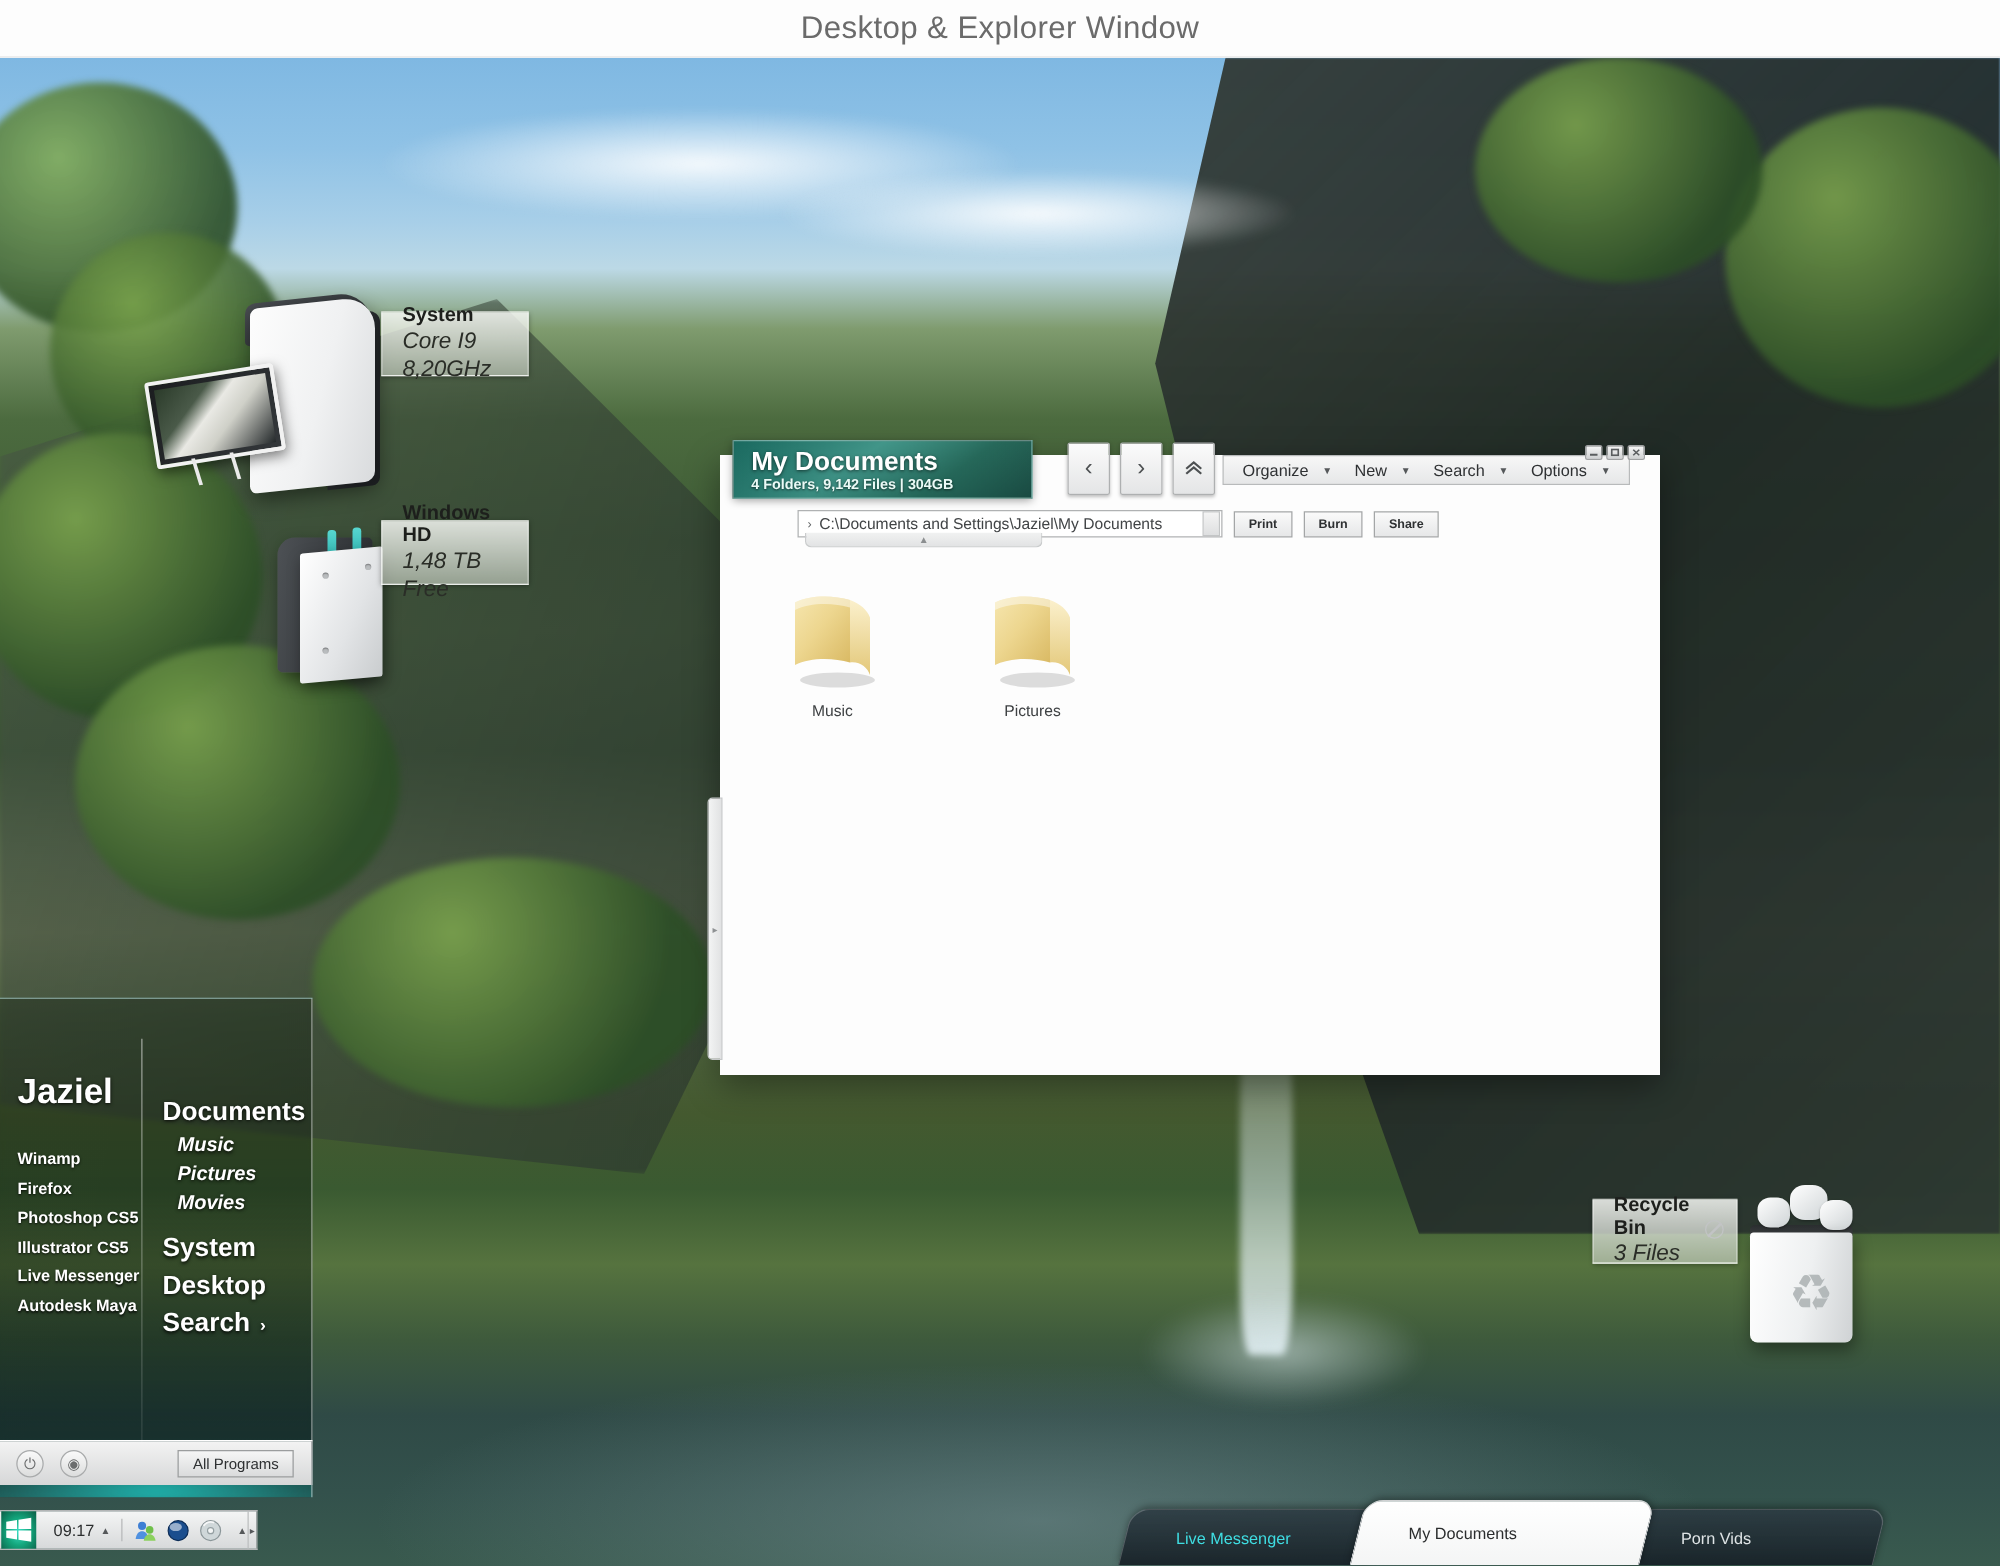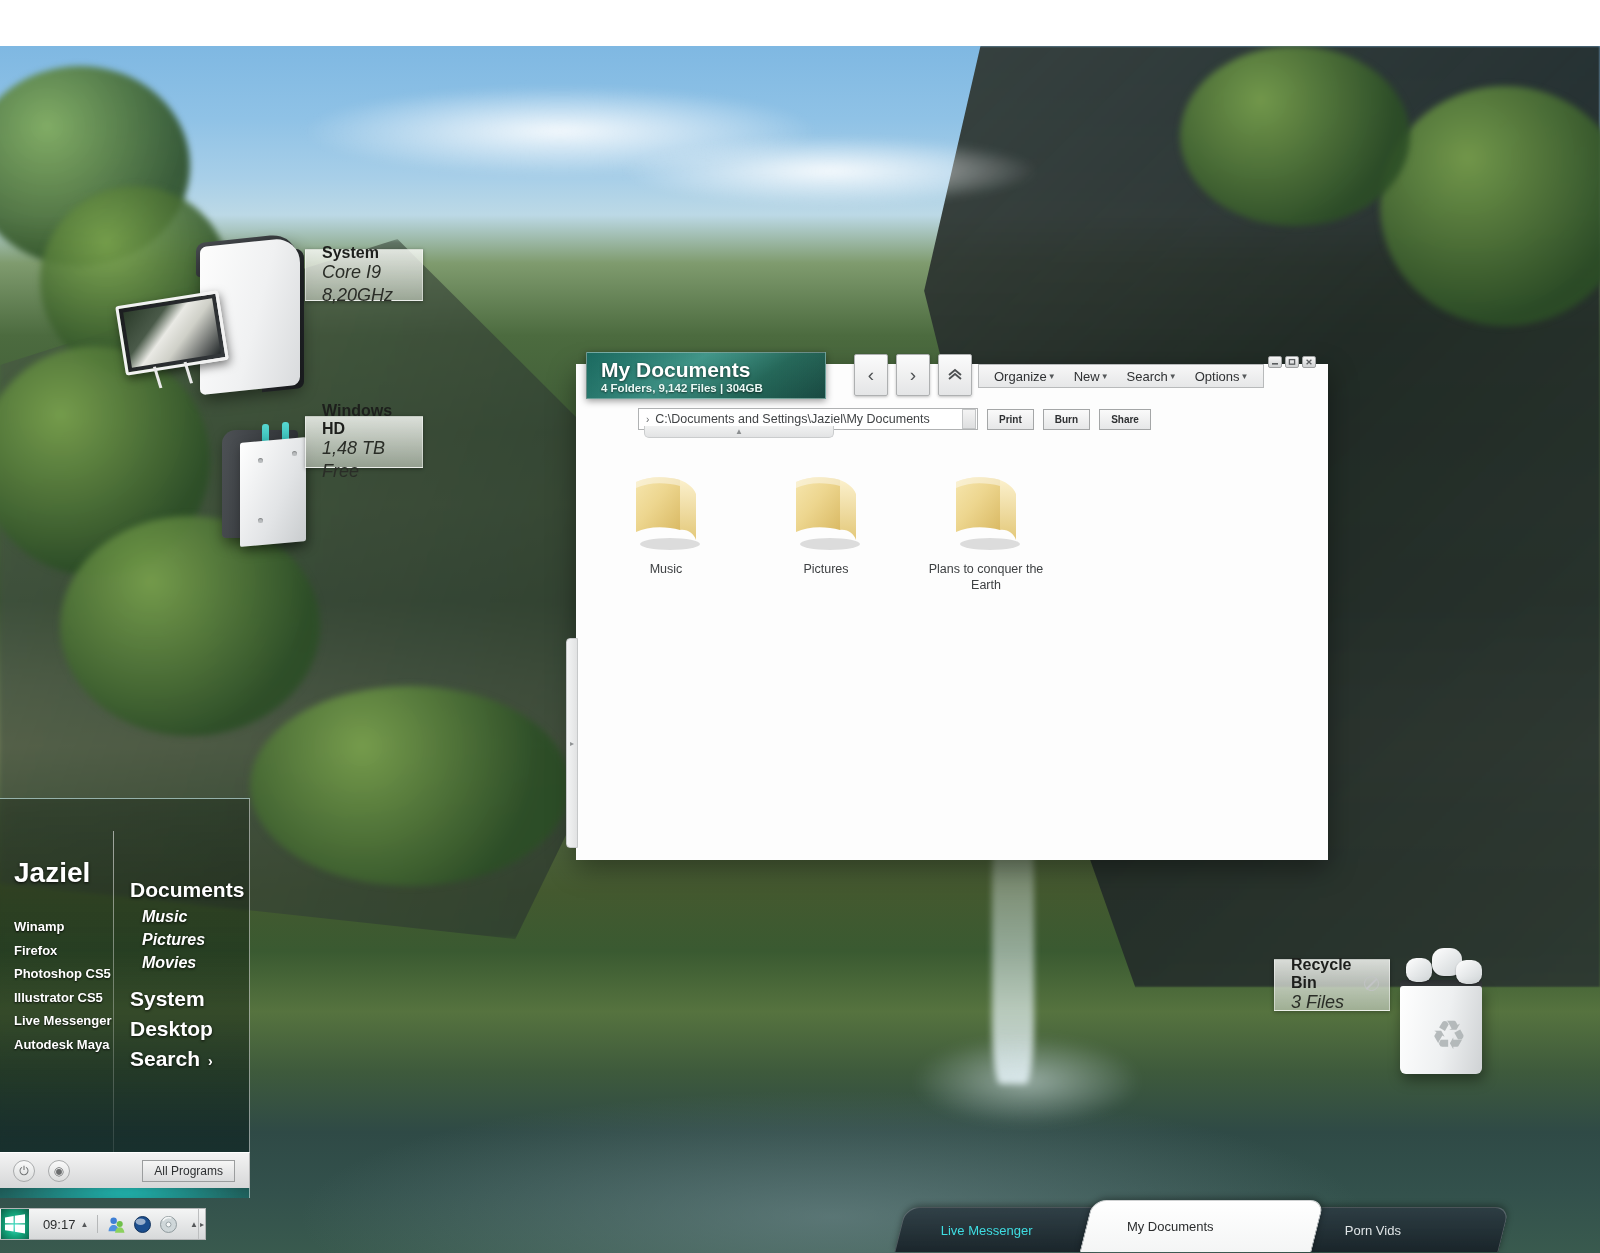--- a/index.html
+++ b/index.html
@@ -286,21 +286,21 @@
     display: flex; align-items: center; justify-content: center;
     font-size: 19px; color: #4e5153; box-shadow: 0 1px 3px rgba(0,0,0,.25);
   }
   .ex-menubar {
     position: absolute; left: 402px; top: 18px; height: 24px; z-index: 3;
     background: linear-gradient(to bottom, #f7f7f7, #e6e7e8);
     border: 1px solid #b8babb; display: flex; align-items: center; padding: 0 6px;
   }
   .ex-menu {
     font-size: 13px; color: #2f3133; padding: 0 9px; cursor: pointer;
-    display: flex; align-items: center; gap: 1px; white-space: nowrap;
+    display: flex; align-items: center; gap: 11px; white-space: nowrap;
   }
   .ex-menu .ca { font-size: 8px; color: #55585a; }
   .ex-winctl { position: absolute; right: 12px; top: 10px; display: flex; gap: 3px; z-index: 4; }
   .ex-wbtn {
     width: 14px; height: 12px; cursor: pointer;
     background: linear-gradient(to bottom, #f6f6f6, #cfd1d2);
     border: 1px solid #9fa1a2; border-radius: 2px;
     display: flex; align-items: center; justify-content: center;
   }
   .ex-addr-row { position: absolute; left: 62px; top: 62px; display: flex; align-items: center; gap: 9px; }
@@ -353,20 +353,23 @@
   .ex-badge::after {
     content: ""; position: absolute; width: 15px; height: 1.6px;
     background: #c2c4c5; transform: rotate(-45deg);
   }
 </style>
 </head>
 <body>
 
 <div id="root">
 
+  <div class="page-header">
+    <div class="page-header-title">Desktop &amp; Explorer Window</div>
+  </div>
 
   <div class="desktop">
     <div class="wall"></div>
     <div class="wall-rock"></div>
     <div class="wall-rock2"></div>
     <div class="sky-cloud" style="left:300px;top:40px;width:520px;height:90px;"></div>
     <div class="sky-cloud" style="left:620px;top:90px;width:420px;height:70px;"></div>
     <div class="leaf" style="left:-30px;top:20px;width:220px;height:200px;"></div>
     <div class="leaf" style="left:40px;top:140px;width:190px;height:190px;"></div>
     <div class="leaf" style="left:-20px;top:300px;width:230px;height:230px;"></div>
@@ -520,31 +523,20 @@
             <svg width="96" height="86" viewBox="0 0 96 86">
               <ellipse cx="52" cy="76" rx="30" ry="6" fill="rgba(0,0,0,.13)"></ellipse>
               <path d="M18 14 C30 8 48 8 62 12 L62 62 C48 58 30 58 18 64 Z" fill="url(#fg1)"></path>
               <path d="M62 12 C70 15 76 20 78 26 L78 72 C76 66 70 61 62 62 Z" fill="url(#fg2)"></path>
               <path d="M18 14 C30 8 48 8 62 12 L62 18 C48 14 30 14 18 20 Z" fill="rgba(255,255,255,.45)"></path>
             </svg>
           </div>
           <div class="ex-label">Pictures</div>
         </div>
 
-        <div class="ex-item">
-          <div class="folder">
-            <svg width="96" height="86" viewBox="0 0 96 86">
-              <ellipse cx="52" cy="76" rx="30" ry="6" fill="rgba(0,0,0,.13)"></ellipse>
-              <path d="M18 14 C30 8 48 8 62 12 L62 62 C48 58 30 58 18 64 Z" fill="url(#fg1)"></path>
-              <path d="M62 12 C70 15 76 20 78 26 L78 72 C76 66 70 61 62 62 Z" fill="url(#fg2)"></path>
-              <path d="M18 14 C30 8 48 8 62 12 L62 18 C48 14 30 14 18 20 Z" fill="rgba(255,255,255,.45)"></path>
-            </svg>
-          </div>
-          <div class="ex-label">Plans to conquer the Earth</div>
-        </div>
 
 
       </div>
     </div>
 
     <div class="startmenu">
       <div class="sm-glow"></div>
       <div class="sm-divider"></div>
       <div class="sm-user">Jaziel</div>
 

